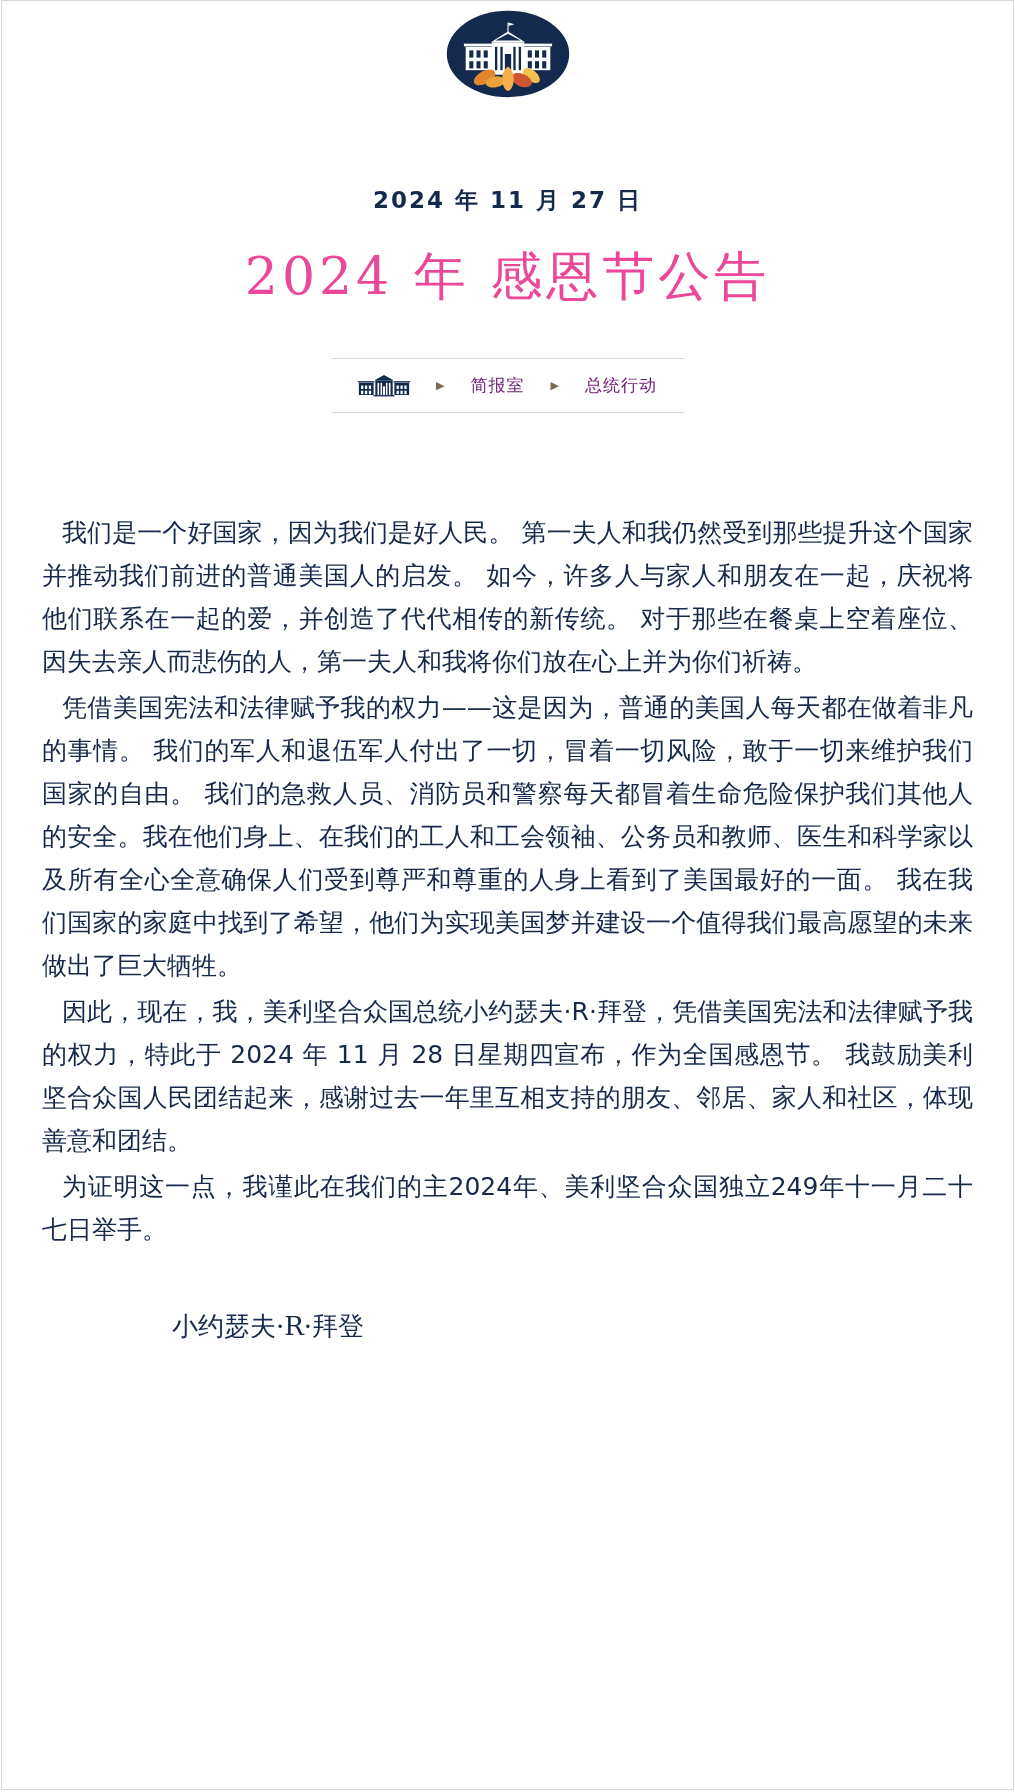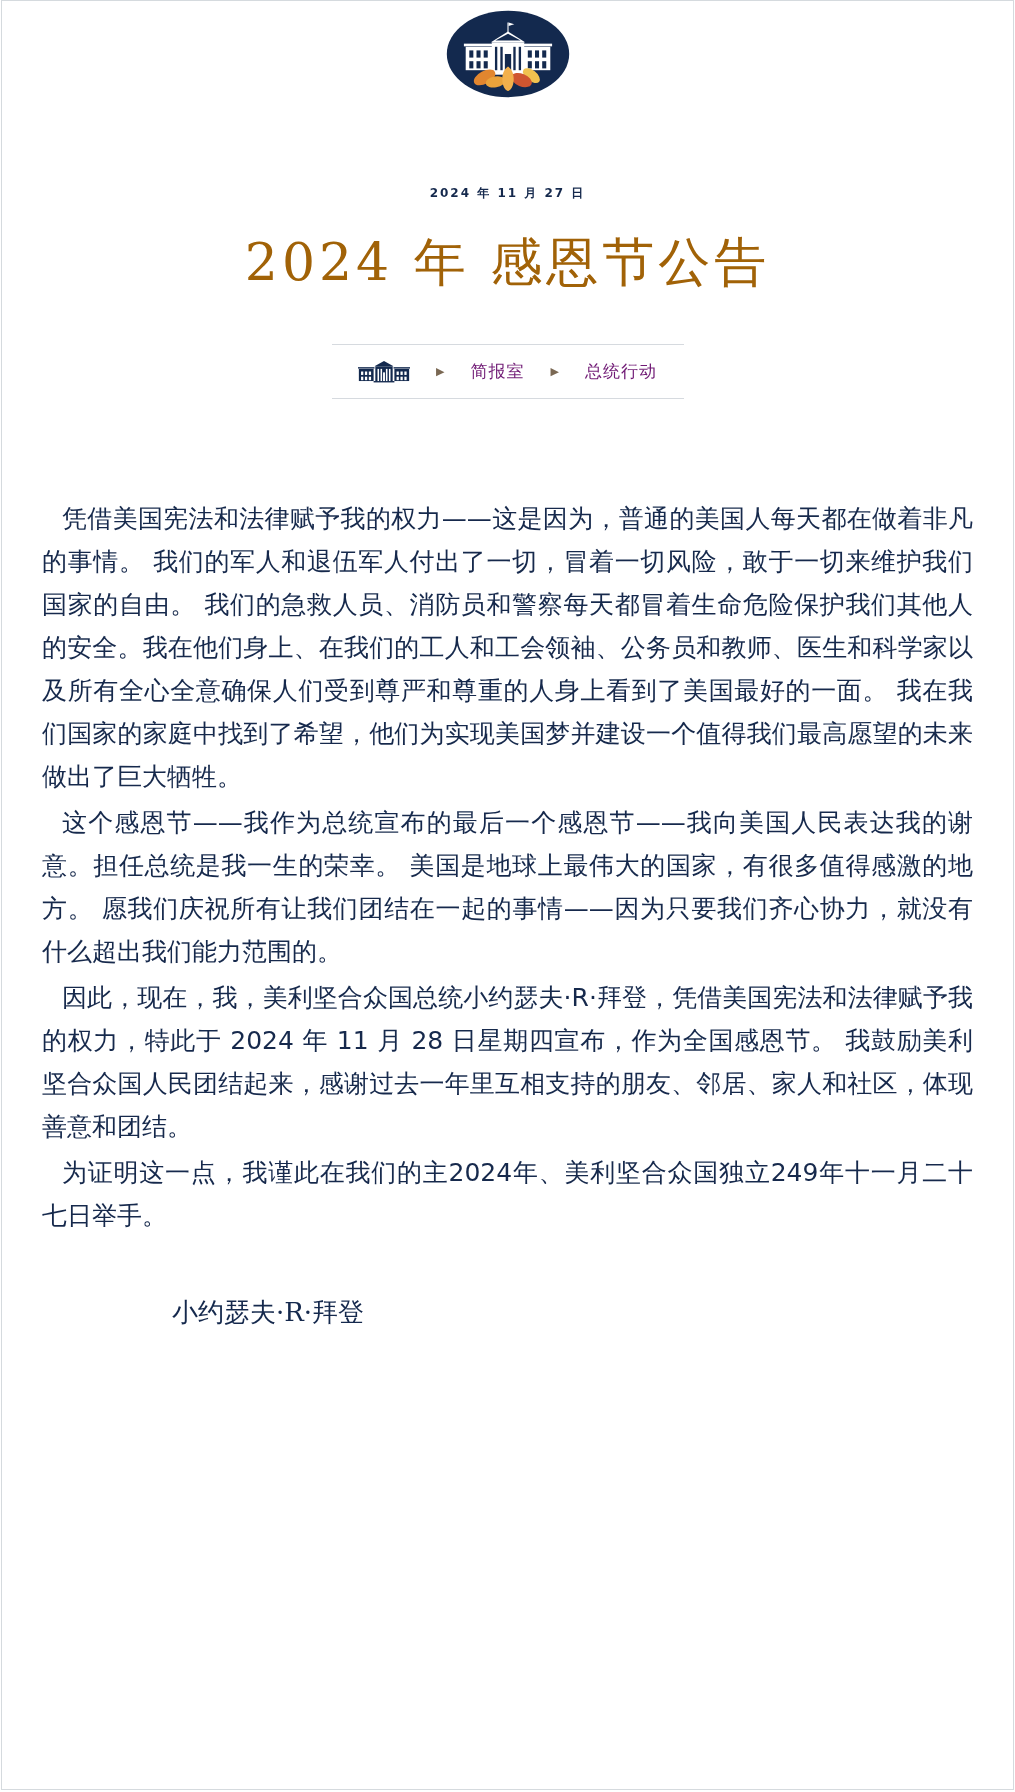--- a/index.html
+++ b/index.html
@@ -3,24 +3,24 @@
 <meta charset="utf-8">
 <style>
   html,body{margin:0;padding:0;background:#fff;}
   .page{
     width:1013px;height:1790px;margin:0 auto;box-sizing:border-box;
     border:1px solid #d5dade;background:#ffffff;overflow:hidden;
     font-family:"DejaVu Sans","Liberation Sans",sans-serif;color:#15294d;
   }
   header{text-align:center;}
   .logo{display:block;width:126px;height:90px;margin:8px auto 0;}
-  .date{margin-top:86px;font-size:12px;font-weight:600;letter-spacing:2px;color:#15294d;}
+  .date{margin-top:86px;font-size:23px;font-weight:600;letter-spacing:2px;color:#15294d;}
   .title{
     margin:26px 0 0;font-family:"DejaVu Serif","Liberation Serif",serif;
-    font-size:52px;font-weight:500;letter-spacing:4px;color:#a16207;
+    font-size:52px;font-weight:500;letter-spacing:4px;color:#ec4899;
   }
   .breadcrumb{
     width:352px;margin:46px auto 0;box-sizing:border-box;
     border-top:1px solid #d6dadf;border-bottom:1px solid #d6dadf;
     padding:15px 0;display:flex;align-items:center;justify-content:center;gap:26px;
   }
   .crumb-home{display:inline-flex;align-items:center;text-decoration:none;}
   .crumb-link{color:#701a75;font-size:17px;text-decoration:none;letter-spacing:1px;}
   .crumb-sep{color:#7a6853;font-size:11px;line-height:1;}
   article{
@@ -123,20 +123,20 @@
       </a>
       <span class="crumb-sep">▶</span>
       <a class="crumb-link" href="#">简报室</a>
       <span class="crumb-sep">▶</span>
       <a class="crumb-link" href="#">总统行动</a>
     </nav>
 
   </header>
 
   <article>
+    <p>我们是一个好国家，因为我们是好人民。 第一夫人和我仍然受到那些提升这个国家并推动我们前进的普通美国人的启发。 如今，许多人与家人和朋友在一起，庆祝将他们联系在一起的爱，并创造了代代相传的新传统。 对于那些在餐桌上空着座位、因失去亲人而悲伤的人，第一夫人和我将你们放在心上并为你们祈祷。</p>
     <p>凭借美国宪法和法律赋予我的权力——这是因为，普通的美国人每天都在做着非凡的事情。 我们的军人和退伍军人付出了一切，冒着一切风险，敢于一切来维护我们国家的自由。 我们的急救人员、消防员和警察每天都冒着生命危险保护我们其他人的安全。我在他们身上、在我们的工人和工会领袖、公务员和教师、医生和科学家以及所有全心全意确保人们受到尊严和尊重的人身上看到了美国最好的一面。 我在我们国家的家庭中找到了希望，他们为实现美国梦并建设一个值得我们最高愿望的未来做出了巨大牺牲。</p>
-    <p>这个感恩节——我作为总统宣布的最后一个感恩节——我向美国人民表达我的谢意。担任总统是我一生的荣幸。 美国是地球上最伟大的国家，有很多值得感激的地方。 愿我们庆祝所有让我们团结在一起的事情——因为只要我们齐心协力，就没有什么超出我们能力范围的。</p>
     <p>因此，现在，我，美利坚合众国总统小约瑟夫·R·拜登，凭借美国宪法和法律赋予我的权力，特此于 2024 年 11 月 28 日星期四宣布，作为全国感恩节。 我鼓励美利坚合众国人民团结起来，感谢过去一年里互相支持的朋友、邻居、家人和社区，体现善意和团结。</p>
     <p>为证明这一点，我谨此在我们的主2024年、美利坚合众国独立249年十一月二十七日举手。</p>
     <p class="signature">小约瑟夫·R·拜登</p>
   </article>
 
 </div>
 
 </body></html>

